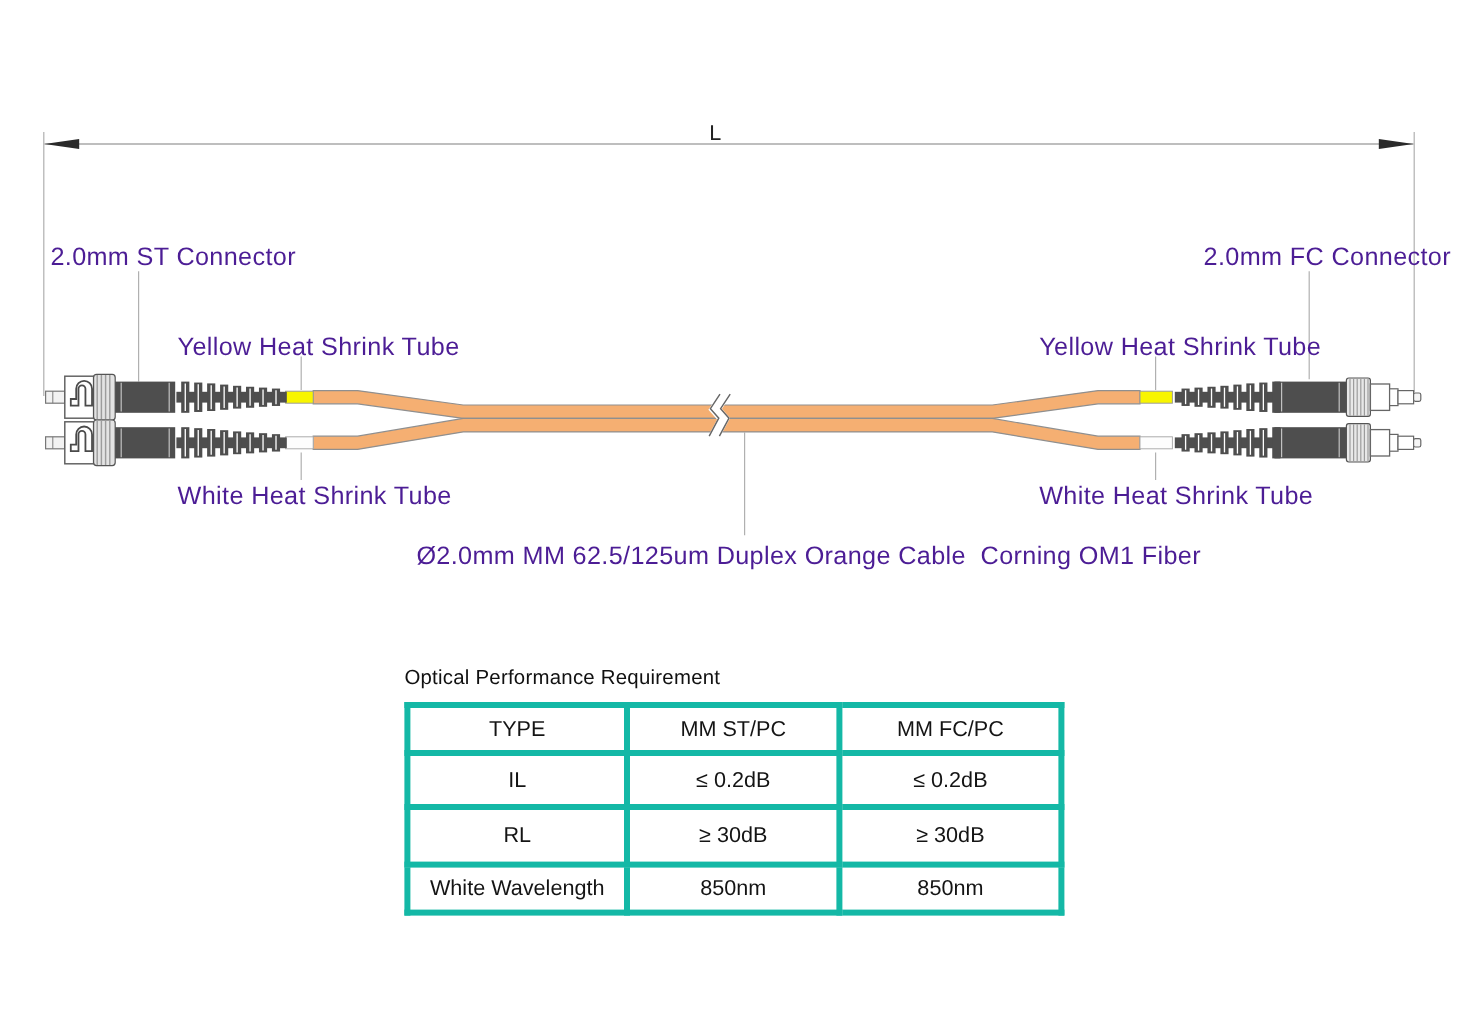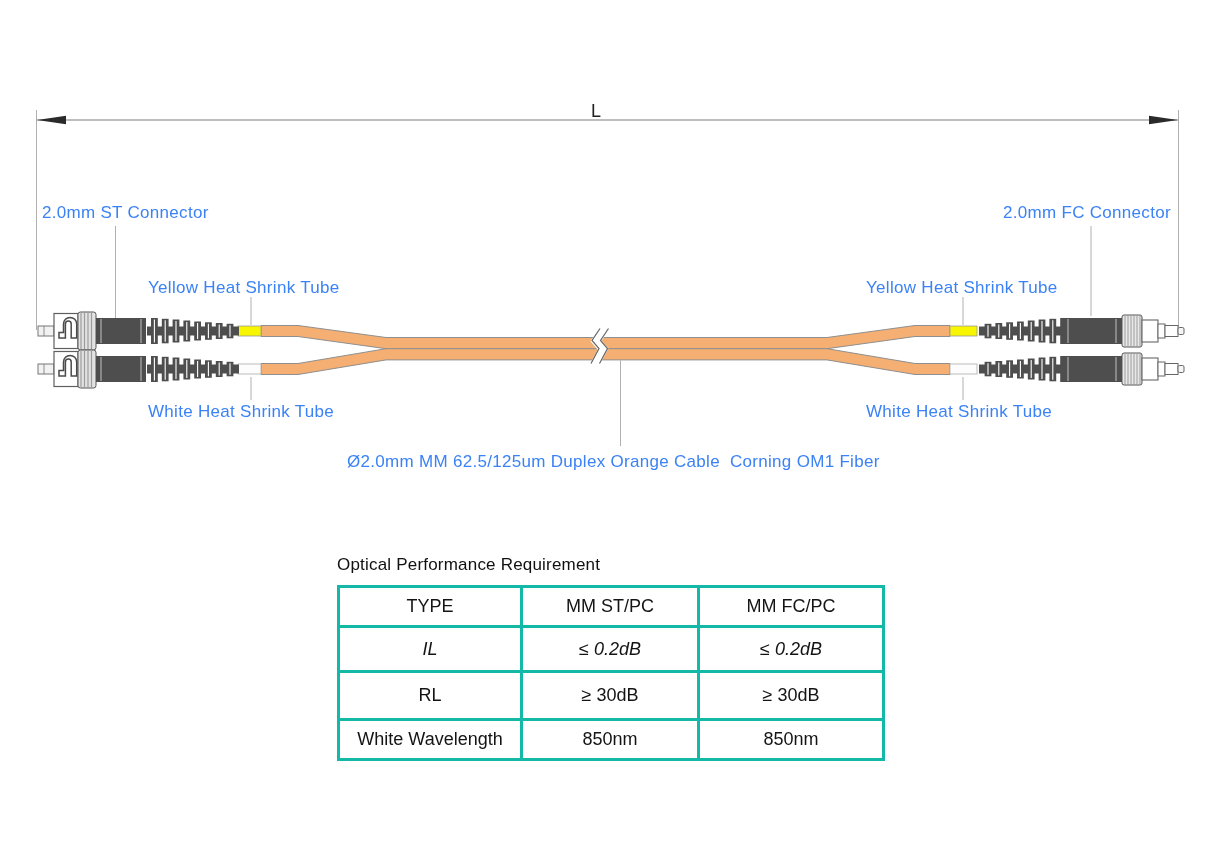--- a/index.html
+++ b/index.html
@@ -2,31 +2,31 @@
 <html><head>
 <meta charset="utf-8">
 <style>
   html,body{margin:0;padding:0;background:#fff;}
   .canvas{
     position:relative;width:1214px;height:858px;background:#ffffff;
     font-family:"Liberation Sans", sans-serif;color:#151515;overflow:hidden;
   }
   .canvas svg{position:absolute;left:0;top:0;}
   .lbl{
-    position:absolute;font-size:17px;letter-spacing:.3px;color:#3b82f6;white-space:nowrap;
+    position:absolute;font-size:21px;letter-spacing:.3px;color:#4c1d95;white-space:nowrap;
   }
   .lbl.pre{white-space:pre;}
   .dim-l{position:absolute;font-size:18px;color:#222;}
   .tbl-title{position:absolute;left:337px;top:555px;font-size:17px;letter-spacing:.2px;color:#111;}
   table.spec{
     position:absolute;left:337px;top:585px;border-collapse:collapse;table-layout:fixed;
     font-size:18px;color:#141414;
   }
   table.spec td{
-    border:3px solid #14b8a6;text-align:center;vertical-align:middle;padding:0;
+    border:5px solid #14b8a6;text-align:center;vertical-align:middle;padding:0;
   }
 </style>
 </head>
 <body>
 
 <div class="canvas">
 
   <svg width="1214" height="858" viewBox="0 0 1214 858">
     <defs>
 
@@ -138,21 +138,21 @@
         <col style="width:183px">
         <col style="width:177px">
         <col style="width:185px">
       </colgroup>
     <tbody>
         <tr style="height:40px;">
       <td>TYPE</td>
       <td>MM ST/PC</td>
       <td>MM FC/PC</td>
     </tr>
-    <tr style="height:45px;font-style:italic;">
+    <tr style="height:45px;">
       <td>IL</td>
       <td>≤ 0.2dB</td>
       <td>≤ 0.2dB</td>
     </tr>
     <tr style="height:48px;">
       <td>RL</td>
       <td>≥ 30dB</td>
       <td>≥ 30dB</td>
     </tr>
     <tr style="height:40px;">

